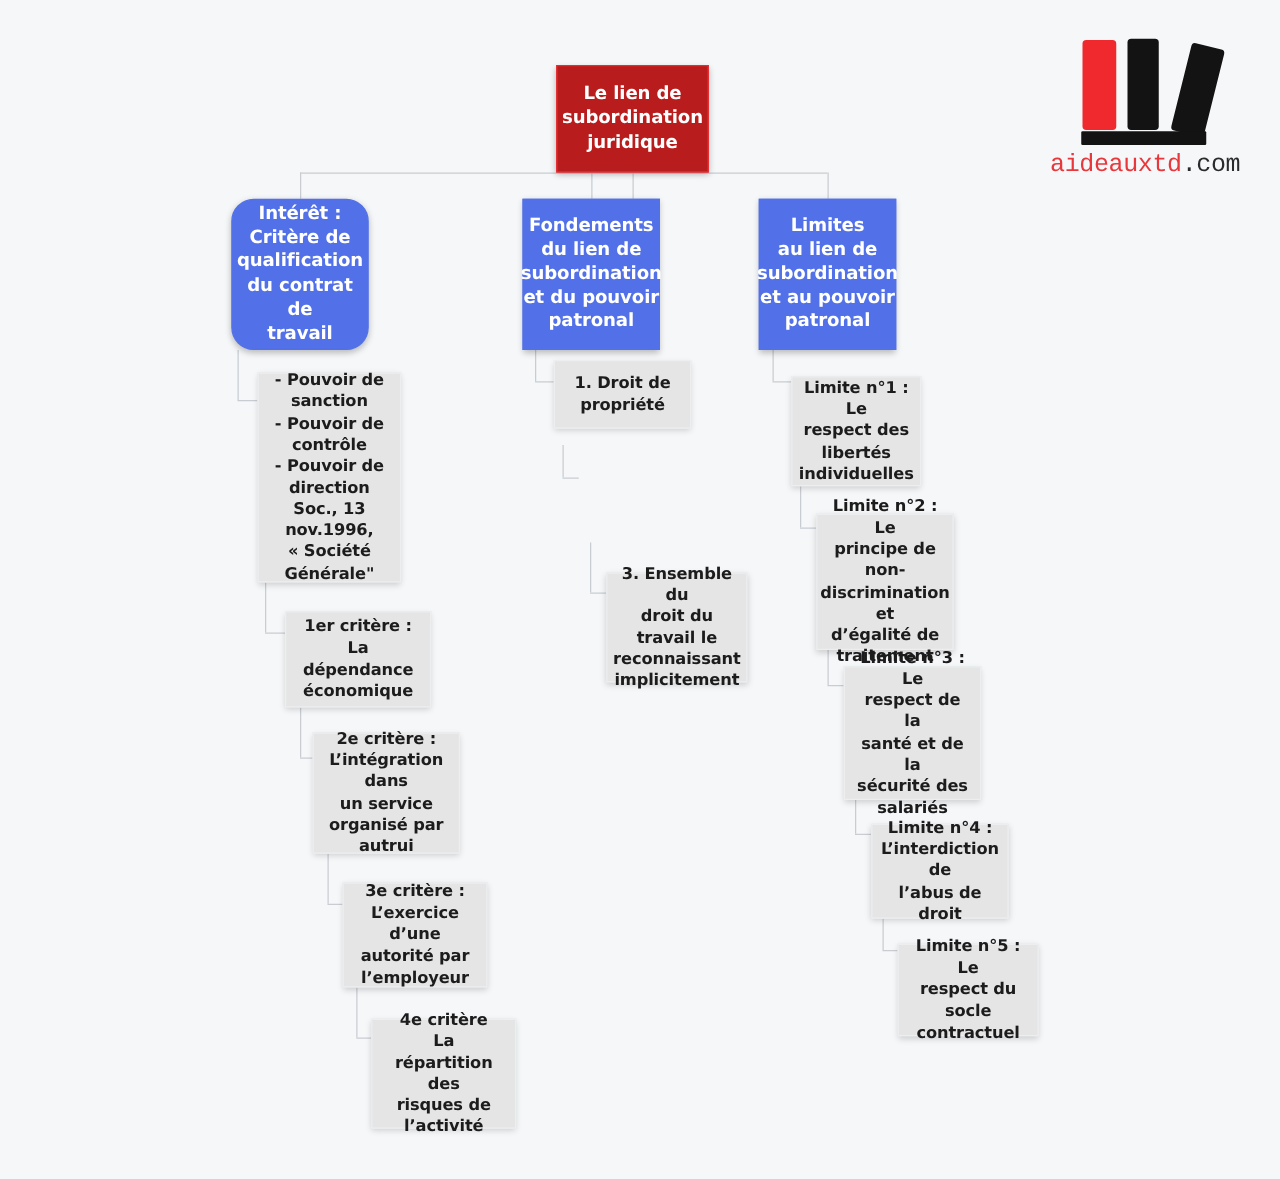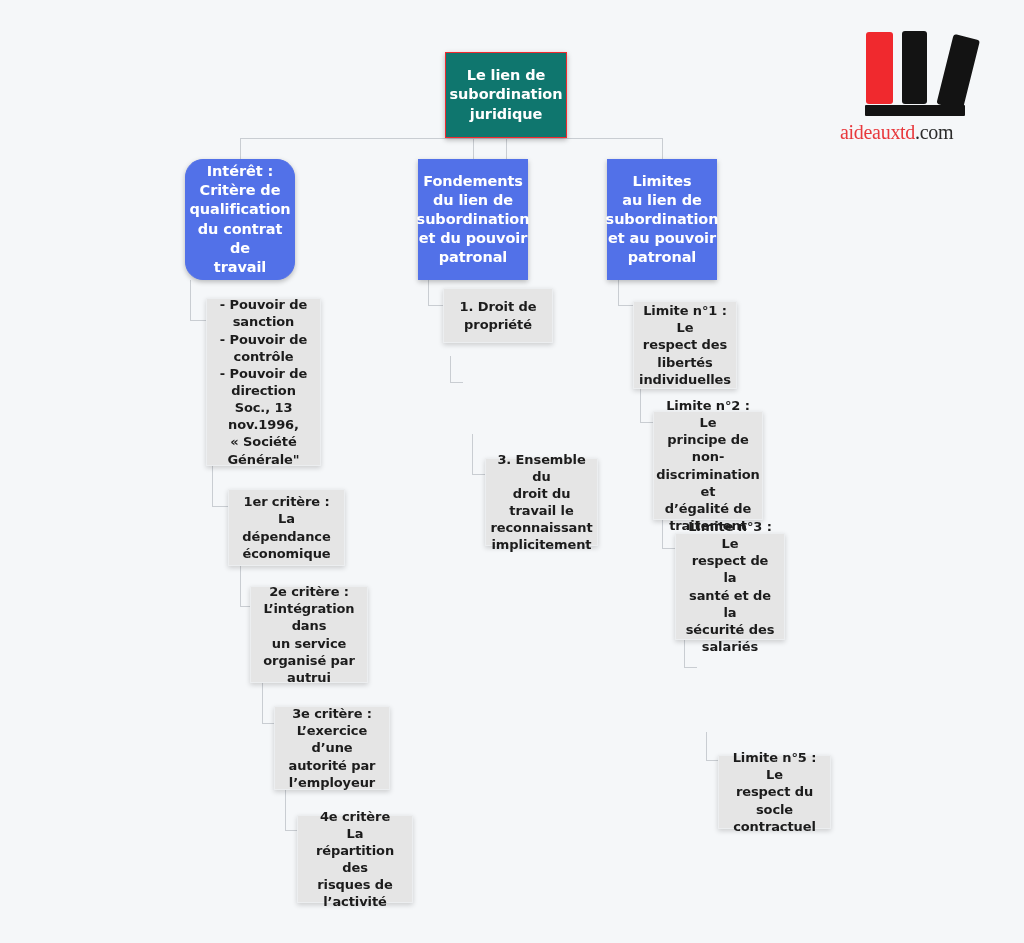--- a/index.html
+++ b/index.html
@@ -33,21 +33,21 @@
     align-items: center;
     justify-content: center;
     text-align: center;
     z-index: 3;
     white-space: pre-line;
     line-height: 1.32;
     font-weight: bold;
     letter-spacing: -0.1px;
   }
   .node-root {
-    background: #0f766e;
+    background: #b91c1c;
     color: #ffffff;
     font-size: 14.5px;
     box-shadow: 0 2px 5px rgba(0,0,0,0.28);
     border: 1px solid #f0292e;
   }
   .node-branch {
     background: #5271e8;
     color: #ffffff;
     font-size: 14.5px;
     box-shadow: 0 2px 5px rgba(0,0,0,0.25);
@@ -80,23 +80,23 @@
   .book {
     position: absolute;
     border-radius: 3px;
   }
   .book-red   { left: 16px;  top: 4px;  width: 27px; height: 72px; background: #f0292e; }
   .book-b1    { left: 52px;  top: 3px;  width: 25px; height: 73px; background: #131313; }
   .book-b2    { left: 86px;  top: 7px;  width: 27px; height: 72px; background: #131313;
                 transform: rotate(14deg); transform-origin: 50% 100%; }
   .shelf      { left: 15px;  top: 77px; width: 100px; height: 11px; background: #131313; border-radius: 1px; }
   .logo-text {
-    text-align: left;
+    text-align: center;
     margin-top: 5px;
-    font-family: Liberation Serif, serif;
+    font-family: Liberation Mono, monospace;
     font-size: 20px;
     letter-spacing: -0.3px;
   }
   .logo-text .brand { color: #e8383c; }
   .logo-text .tld   { color: #2b2b2b; }
 </style>
 </head>
 <body>
 
 <div id="canvas">
@@ -197,20 +197,23 @@
   <div class="node node-leaf" style="left:653px; top:411px; width:110px; height:109px;">Limite n°2 : Le
 principe de non-
 discrimination et
 d’égalité de
 traitement</div>
   <div class="node node-leaf" style="left:675px; top:533px; width:110px; height:107px;">Limite n°3 : Le
 respect de la
 santé et de la
 sécurité des
 salariés</div>
+  <div class="node node-leaf" style="left:697px; top:659px; width:110px; height:76px;">Limite n°4 :
+L’interdiction de
+l’abus de droit</div>
   <div class="node node-leaf" style="left:718px; top:755px; width:113px; height:74px;">Limite n°5 : Le
 respect du socle
 contractuel</div>
 
   <div id="logo">
     <div class="logo-books">
       <div class="book book-red"></div>
       <div class="book book-b1"></div>
       <div class="book book-b2"></div>
       <div class="book shelf"></div>

